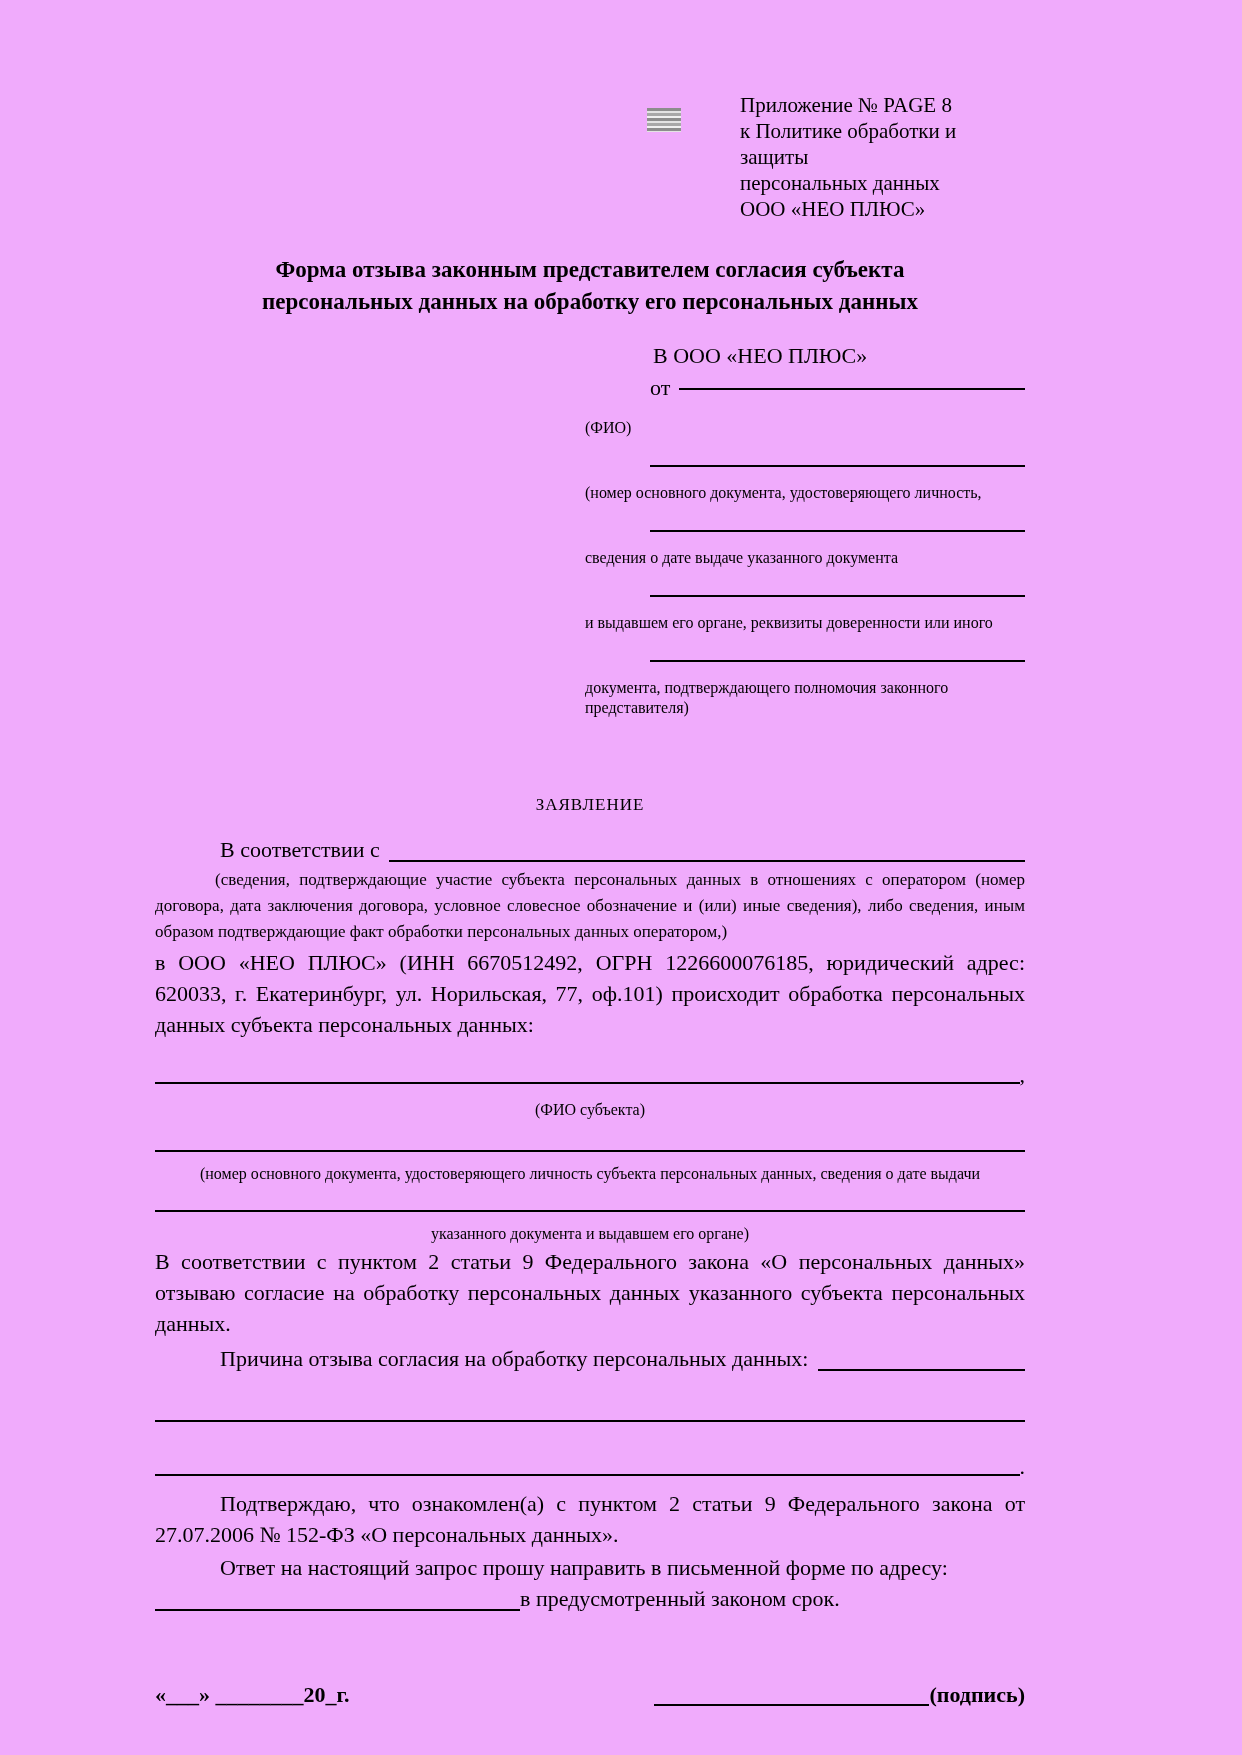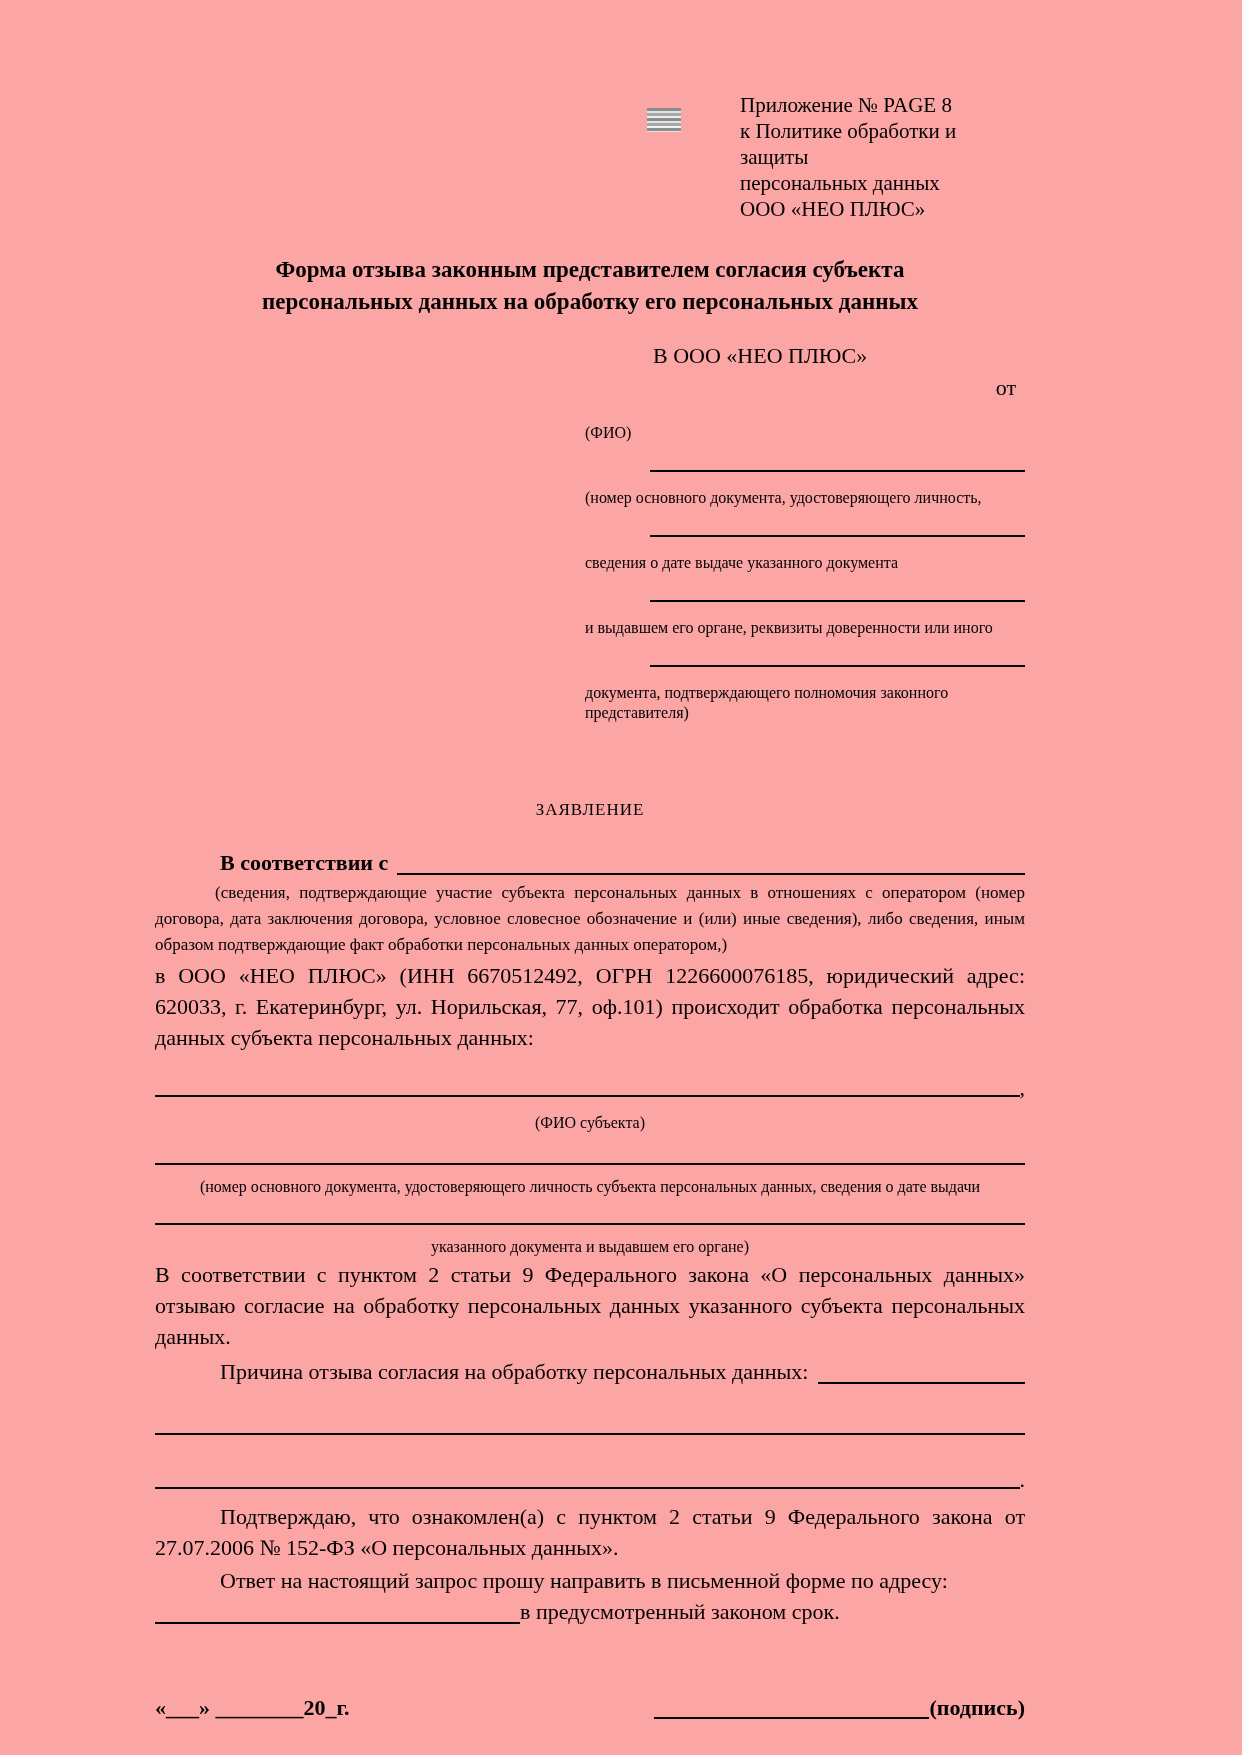--- a/index.html
+++ b/index.html
@@ -1,42 +1,42 @@
 <!DOCTYPE html>
 <html><head>
 <meta charset="utf-8">
 <style>
   * { box-sizing: border-box; }
   html,body { margin:0; padding:0; background:#ffffff; }
   .page {
-    width:1242px; height:1755px; margin:0 auto; background:#fca5a5; color:#000;
+    width:1242px; height:1755px; margin:0 auto; background:#f0abfc; color:#000;
     font-family:"Liberation Serif","DejaVu Serif",serif;
     padding:92px 217px 40px 155px; position:relative; overflow:hidden;
   }
   
   .hdr-wrap { position:relative; }
   .field-icon {
     position:absolute; left:492px; top:16px; width:34px; height:24px;
     background:repeating-linear-gradient(180deg,#8d8d8d 0 3px,#e3e3e3 3px 5px,#a8a8a8 5px 8px,#f0f0f0 8px 10px);
     filter:blur(0.4px);
   }
   .hdr { margin-left:585px; font-size:21px; line-height:26px; }
   
   .title { margin:32px 0 0; text-align:center; font-weight:bold; font-size:23px; line-height:32px; }
   
   .addr { width:440px; margin:24px 0 0 430px; font-size:22px; }
   .addr-to { padding-left:68px; line-height:28px; }
-  .addr-from { display:flex; align-items:flex-end; padding-left:65px; margin-top:4px; line-height:28px;flex-direction:column; }
+  .addr-from { display:flex; align-items:center; padding-left:65px; margin-top:4px; line-height:28px; }
   .addr-from .lbl { margin-right:9px; }
   .fill { flex:1; border-bottom:2px solid #000; height:6px; margin-bottom:3px; }
   .cap { text-align:left; font-size:16px; line-height:20px; margin-top:16px; }
   .addr .rule { border-bottom:2px solid #000; margin:27px 0 0 65px; height:0; }
   
   .statement { text-align:center; font-size:17px; letter-spacing:1px; margin-top:72px; line-height:30px; }
-  .accord-row { display:flex; align-items:flex-end; font-size:22px; line-height:31px; margin-top:22px; padding-left:65px;font-weight:bold; }
+  .accord-row { display:flex; align-items:flex-end; font-size:22px; line-height:31px; margin-top:14px; padding-left:65px; }
   .accord-row .lbl { margin-right:9px; white-space:nowrap; }
   .fine { font-size:17px; line-height:26px; text-align:justify; text-indent:60px; margin:2px 0 0; }
   .para { font-size:22px; line-height:31px; text-align:justify; margin:2px 0 0; }
   .para.indent { text-indent:65px; }
   .rule-row { display:flex; align-items:flex-end; font-size:22px; line-height:26px; }
   .rule-row .line { flex:1; border-bottom:2px solid #000; height:6px; margin-bottom:4px; }
   .cap-c { text-align:center; font-size:16px; line-height:20px; margin-top:12px; }
   .rule-full { border-bottom:2px solid #000; height:0; }
   .mt-line { margin-top:26px; }
   .reason-row { display:flex; align-items:flex-end; font-size:22px; line-height:31px; margin-top:4px; }

